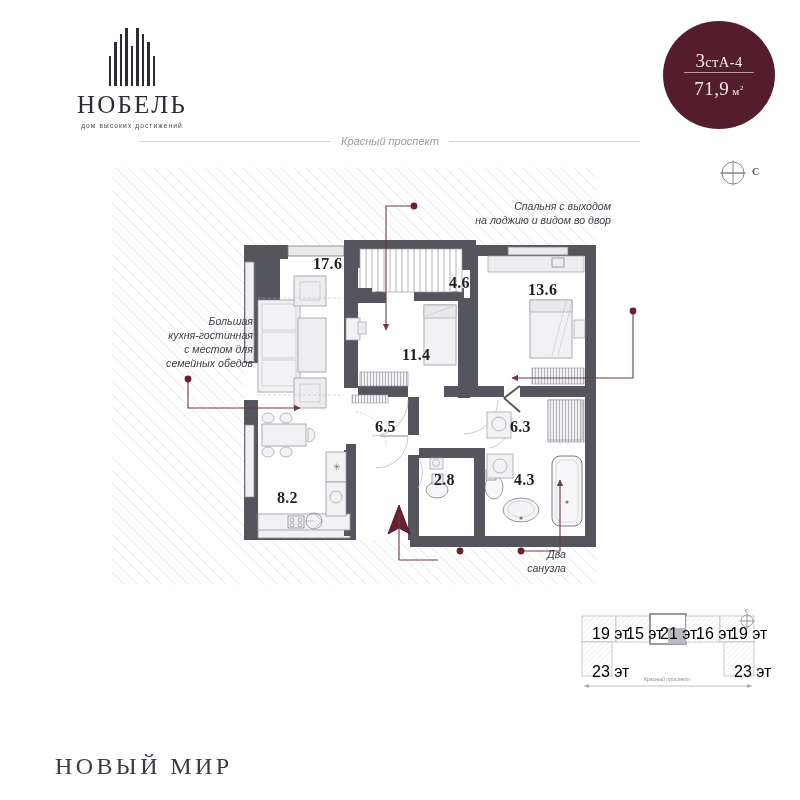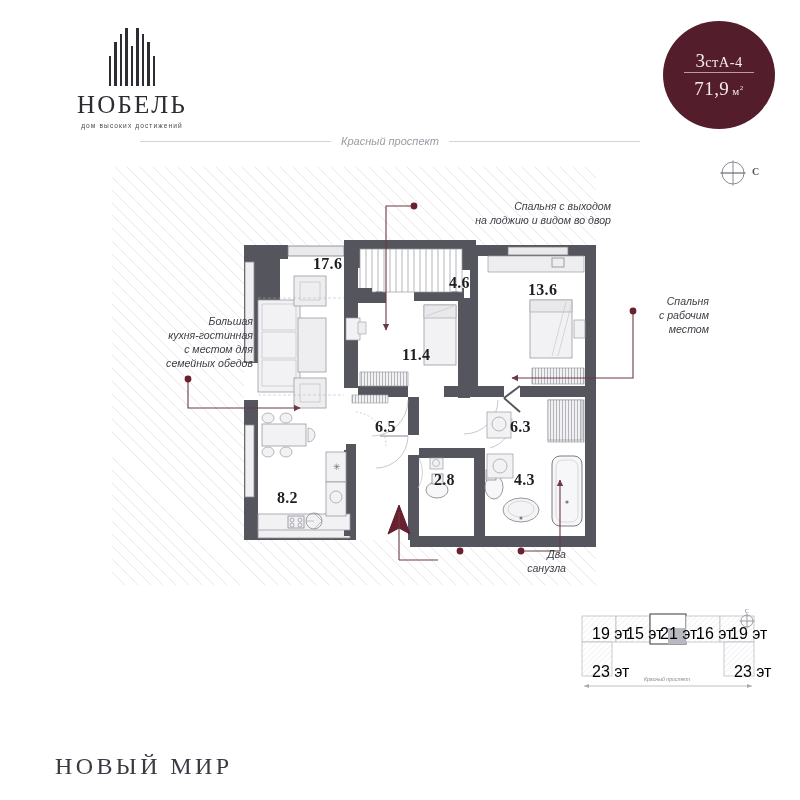--- a/index.html
+++ b/index.html
@@ -532,23 +532,20 @@
   <div class="area" style="left:277px;top:489px">8.2</div>
   <div class="area" style="left:434px;top:471px">2.8</div>
   <div class="area" style="left:514px;top:471px">4.3</div>
 
   <div class="anno" id="anno-bedroom-loggia">Спальня с выходом
 на лоджию и видом во двор</div>
   <div class="anno" id="anno-kitchen">Большая
 кухня-гостинная
 с местом для
 семейных обедов</div>
-  <div class="anno" id="anno-bedroom-work">Спальня
-с рабочим
-местом</div>
   <div class="anno" id="anno-two-bath">Два
 санузла</div>
 
   <svg id="mini" viewBox="0 0 190 88">
     <defs>
       <pattern id="miniHatch" width="4" height="4" patternUnits="userSpaceOnUse" patternTransform="rotate(45)">
         <rect width="4" height="4" fill="#ffffff"></rect>
         <line x1="0" y1="0" x2="0" y2="4" stroke="#d4d4dc" stroke-width="0.6"></line>
       </pattern>
     </defs>

